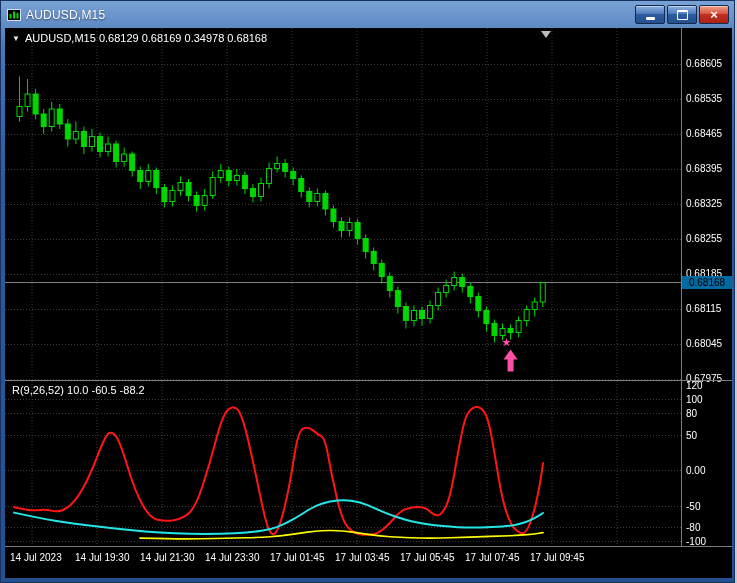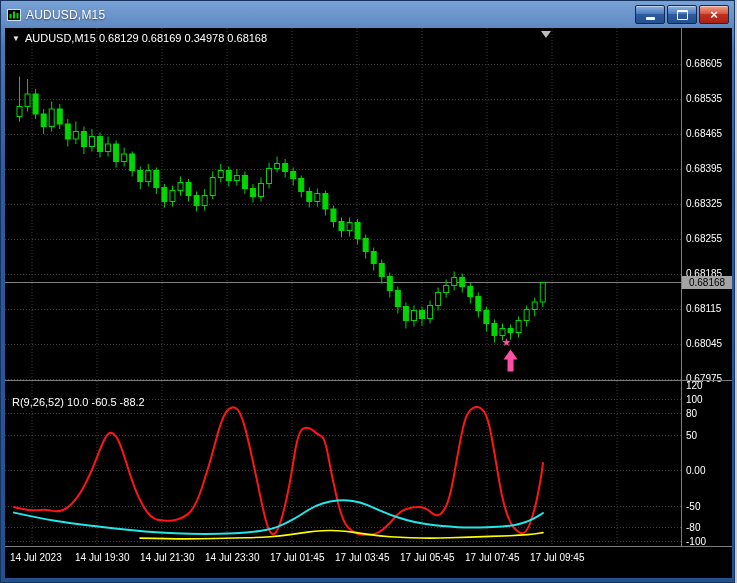--- a/index.html
+++ b/index.html
@@ -14,21 +14,21 @@
     box-shadow:inset 0 1px 0 rgba(255,255,255,.45);cursor:pointer;}
   .wbtn.min,.wbtn.max{background:linear-gradient(180deg,#8fb2e0 0%,#4e7cbd 45%,#2e5b9d 50%,#24508f 100%);}
   .wbtn.close{background:linear-gradient(180deg,#f2a08c 0%,#d85840 45%,#c03020 50%,#a82315 100%);}
   .glyph-min{width:9px;height:3px;background:#fff;border-radius:1px;margin-top:7px;}
   .glyph-max{width:9px;height:7px;border:1px solid #fff;border-top-width:2px;border-radius:1px;}
   .glyph-close{color:#fff;font-weight:bold;font-size:13px;line-height:1;margin-top:-1px;}
   .client{position:absolute;left:5px;top:28px;width:727px;height:550px;background:#000;}
   svg#plot{position:absolute;left:0;top:0;font-family:"Liberation Sans",sans-serif;}
   .chart-label{position:absolute;left:7px;top:4px;color:#fff;font-size:11px;display:flex;align-items:center;gap:5px;white-space:nowrap;}
   .chart-label .dd{font-size:8px;color:#e8e8e8;}
-  .indi-label{position:absolute;left:7px;top:368px;color:#fff;font-size:11px;white-space:nowrap;}
+  .indi-label{position:absolute;left:7px;top:356px;color:#fff;font-size:11px;white-space:nowrap;}
   .price-tag{position:absolute;left:677px;width:50px;height:13px;color:#000;font-size:10px;line-height:13px;text-align:center;}
 </style>
 </head>
 <body>
 
 <div class="window">
   <div class="titlebar">
     <span class="win-icon">
       <svg width="14" height="12" viewBox="0 0 14 12">
         <rect x="0.5" y="0.5" width="13" height="11" fill="#000" stroke="#cfe0f2"></rect>
@@ -258,15 +258,15 @@
         <polygon points="536,3 546,3 541,10" fill="#bdbdbd"></polygon>
         <line x1="0" y1="352.5" x2="727" y2="352.5" stroke="#7d7d7d"></line>
         <line x1="0" y1="518.5" x2="727" y2="518.5" stroke="#7d7d7d"></line>
         <line x1="676.5" y1="0" x2="676.5" y2="518" stroke="#7d7d7d"></line>
       </svg>
     <div class="chart-label">
       <span class="dd">▼</span>
       <span>AUDUSD,M15  0.68129 0.68169 0.34978 0.68168</span>
     </div>
     <div class="indi-label">R(9,26,52) 10.0 -60.5 -88.2</div>
-    <div class="price-tag" id="price-tag" style="top: 247.5px; background: #a3a3a3; color: rgb(0, 0, 0);">0.68168</div>
+    <div class="price-tag" id="price-tag" style="top: 247.5px; background: #0369a1; color: rgb(0, 0, 0);">0.68168</div>
   </div>
 </div>
 
 </body></html>

